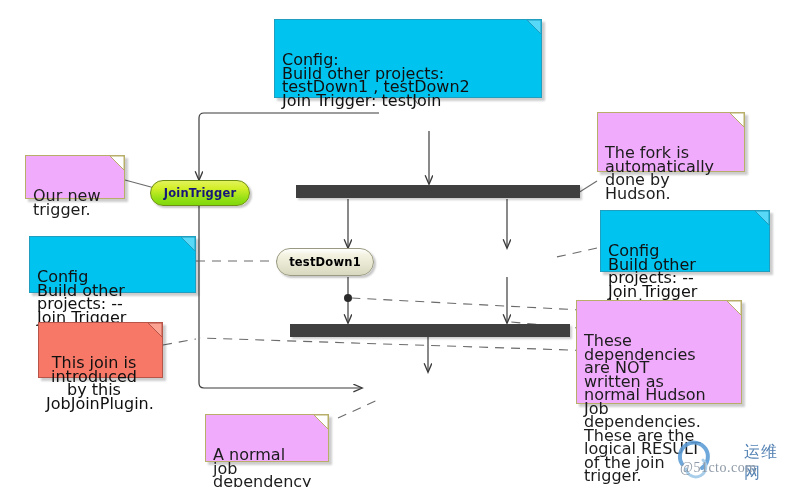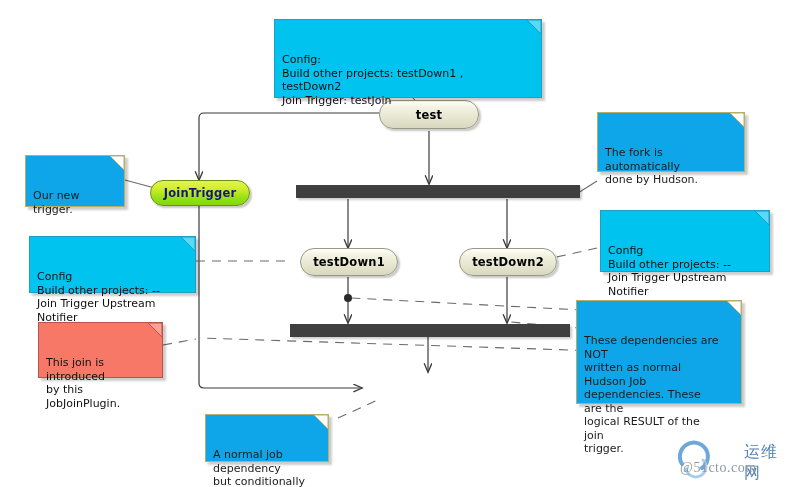--- a/index.html
+++ b/index.html
@@ -51,50 +51,51 @@
   
   .bar {
     position: absolute;
     background: #3f3f3f;
     box-shadow: 2px 2px 2px rgba(0,0,0,0.20);
   }
   
   .note {
     position: absolute;
     box-sizing: border-box;
-    font-size: 11px;
+    font-size: 16px;
     line-height: 13.5px;
     color: #1c1c1c;
     padding: 6px 20px 6px 7px;
     white-space: pre-line;
     box-shadow: 3px 3px 2px rgba(0,0,0,0.20);
   }
   .note .fold {
     position: absolute;
     top: 0;
     right: 0;
     width: 14px;
     height: 14px;
     display: block;
   }
   .note.yellow {
-    background: #0ea5e9;
+    background: #f0abfc;
     border: 1px solid #b8ae6a;
   }
   .note.yellow .fold-tri  { fill: #ffffff; stroke: #b8ae6a; }
   .note.cyan {
     background: #00c3f0;
     border: 1px solid #1f9ec0;
     color: #101010;
   }
   .note.cyan .fold-tri    { fill: #58d9f7; stroke: #1f9ec0; }
   .note.pink {
     background: #f87868;
     border: 1px solid #b85548;
     color: #101010;
+    text-align: center;
   }
   .note.pink .fold-tri    { fill: #fca293; stroke: #b85548; }
 
   .note-text { display: block; }
 
   
   #watermark {
     position: absolute;
     pointer-events: none;
     opacity: 0.88;
@@ -164,56 +165,50 @@
       <path d="M600,311 L352,298"></path>
       <path d="M600,330 L511,322"></path>
       <path d="M600,351 L200,338"></path>
       <path d="M338,418 L380,399"></path>
     </g>
   </svg>
 
   <div class="bar" style="left:296px; top:185px; width:284px; height:13px;"></div>
   <div class="bar" style="left:290px; top:324px; width:280px; height:13px;"></div>
 
-  <div class="node" style="left:379px; top:100px; width:100px; height:29px;">
-    <span>test</span>
-  </div>
 
   <div class="node trigger" style="left:150px; top:180px; width:100px; height:26px;">
     <span>JoinTrigger</span>
   </div>
 
-  <div class="node" style="left:300px; top:248px; width:98px; height:28px;">
+  <div class="node" style="left:276px; top:248px; width:98px; height:28px;">
     <span>testDown1</span>
   </div>
 
-  <div class="node" style="left:459px; top:248px; width:98px; height:28px;">
-    <span>testDown2</span>
-  </div>
 
 
   <div class="note cyan" style="left:274px; top:19px; width:268px; height:79px;">
     <svg class="fold" viewBox="0 0 14 14">
       <polygon class="fold-tri" points="0,0 14,14 0,14" transform="translate(0,0) rotate(0)" stroke-width="1" style="display:none"></polygon>
       <polygon class="fold-tri" points="14,0 14,14 0,0" stroke-width="1"></polygon>
     </svg>
     <span class="note-text">Config:
 Build other projects: testDown1 , testDown2
 Join Trigger: testJoin</span>
   </div>
 
   <div class="note yellow" style="left:597px; top:112px; width:148px; height:60px;">
     <svg class="fold" viewBox="0 0 14 14">
       <polygon class="fold-tri" points="14,0 14,14 0,0" stroke-width="1"></polygon>
     </svg>
     <span class="note-text">The fork is automatically
 done by Hudson.</span>
   </div>
 
-  <div class="note yellow" style="left:25px; top:155px; width:100px; height:52px;">
+  <div class="note yellow" style="left:25px; top:155px; width:100px; height:44px;">
     <svg class="fold" viewBox="0 0 14 14">
       <polygon class="fold-tri" points="14,0 14,14 0,0" stroke-width="1"></polygon>
     </svg>
     <span class="note-text">Our new trigger.</span>
   </div>
 
   <div class="note cyan" style="left:29px; top:236px; width:167px; height:57px;">
     <svg class="fold" viewBox="0 0 14 14">
       <polygon class="fold-tri" points="14,0 14,14 0,0" stroke-width="1"></polygon>
     </svg>

